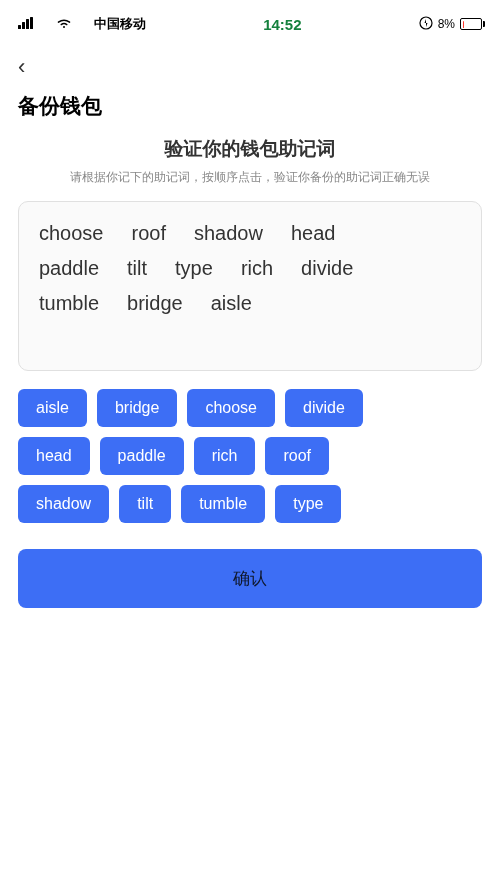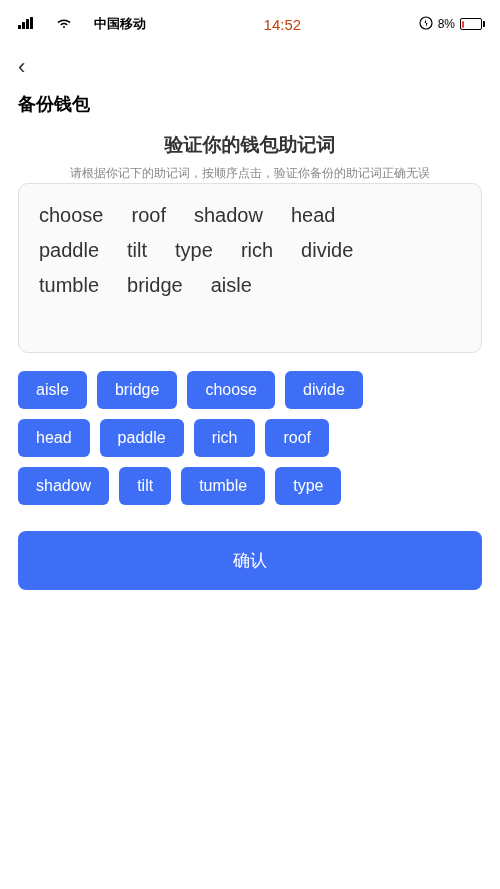--- a/index.html
+++ b/index.html
@@ -23,22 +23,22 @@
     .status-left {
       font-size: 13px;
       font-weight: 600;
       color: #000;
       display: flex;
       align-items: center;
       gap: 22px;
     }
     .status-center {
       font-size: 15px;
-      font-weight: 400;
-      color: #c2410c;
+      font-weight: 700;
+      color: #15803d;
     }
     .status-right {
       display: flex;
       align-items: center;
       gap: 5px;
       font-size: 12px;
       color: #000;
     }
     .battery-icon {
       width: 22px;
@@ -75,39 +75,40 @@
     }
     .back-arrow {
       font-size: 22px;
       color: #333;
       font-weight: 300;
     }
 
     
     .page-title {
       padding: 8px 18px 16px 18px;
-      font-size: 18px;
+      font-size: 21px;
       font-weight: 700;
       color: #000;
     }
 
     
     .section-title {
       text-align: center;
       font-size: 19px;
       font-weight: 600;
       color: #333;
       margin-bottom: 6px;
     }
     .section-desc {
       text-align: center;
       font-size: 12px;
       color: #888;
       padding: 0 30px;
       line-height: 1.6;
+      margin-bottom: 14px;
     }
 
     
     .word-display-box {
       margin: 0 18px 18px 18px;
       border: 1px solid #e0e0e0;
       border-radius: 10px;
       background: #fafafa;
       padding: 20px 20px 14px 20px;
       min-height: 170px;
@@ -144,21 +145,21 @@
       cursor: pointer;
       border: none;
       outline: none;
     }
 
     
     .confirm-btn {
       margin: 8px 18px 0 18px;
       width: calc(100% - 36px);
       background: #3d6ef5;
-      color: #ffffff;
+      color: #0f172a;
       border: none;
       border-radius: 8px;
       padding: 18px;
       font-size: 17px;
       font-weight: 500;
       cursor: pointer;
       text-align: center;
     }
   </style>
 </head>

